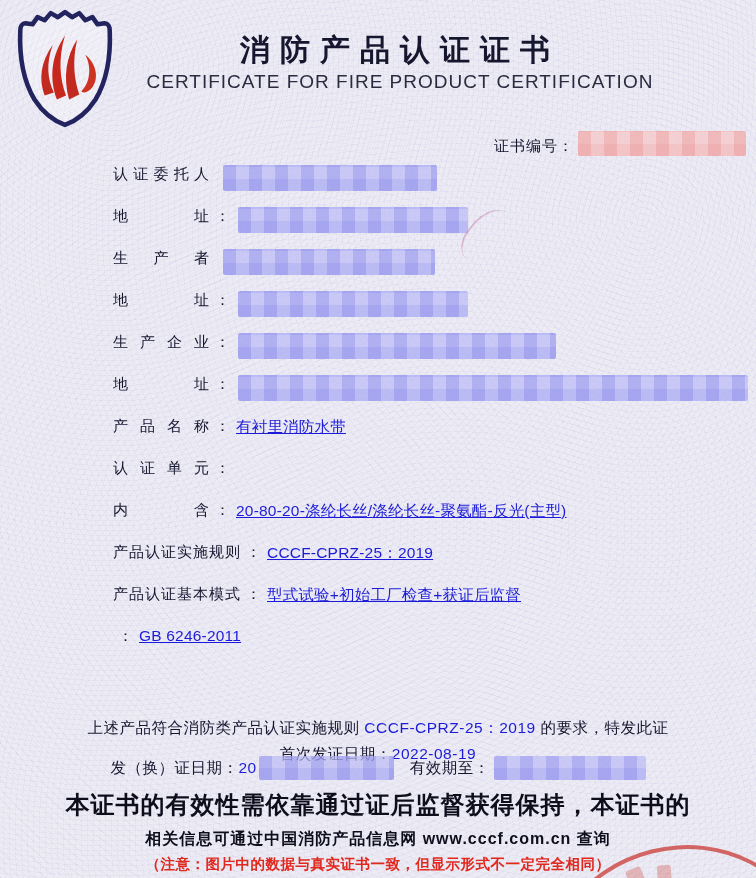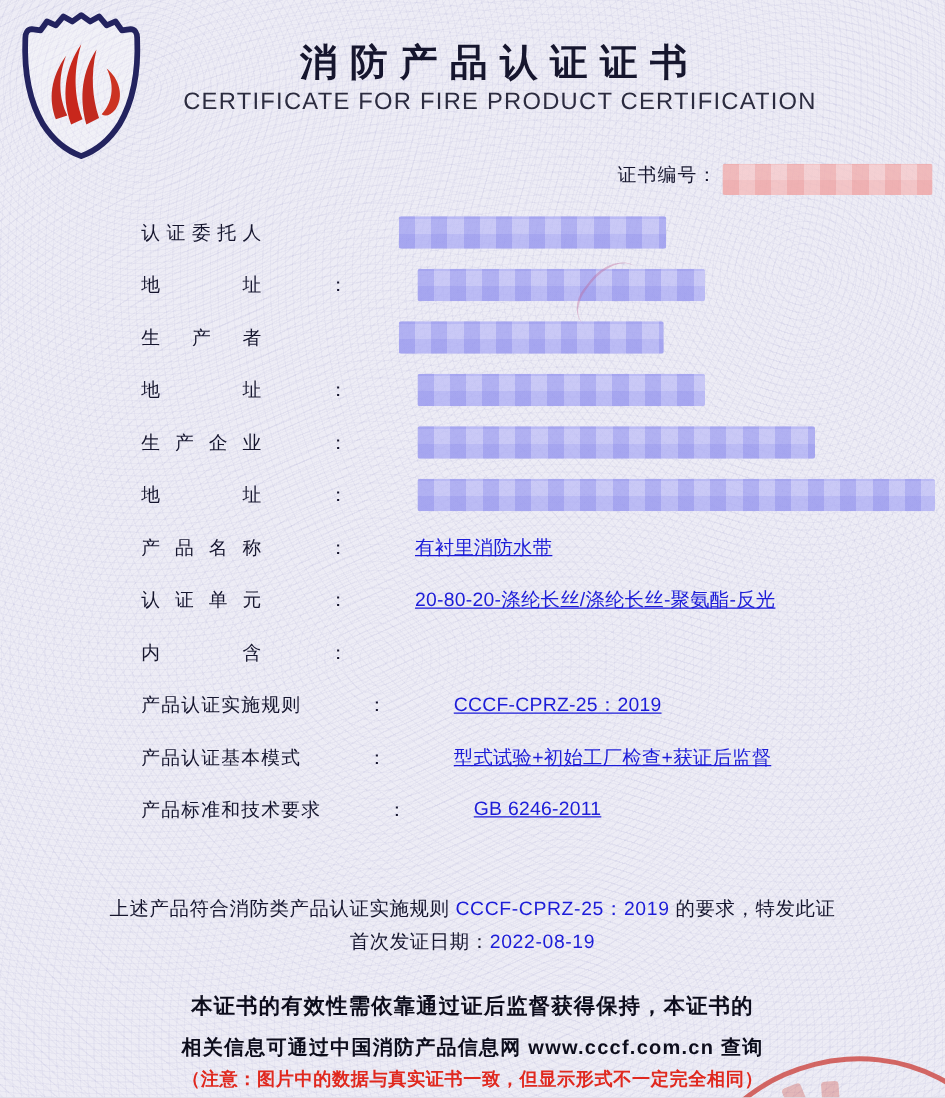--- a/index.html
+++ b/index.html
@@ -12,25 +12,25 @@
       repeating-radial-gradient(circle at 85% 25%, rgba(110,110,180,.05)  0 1px, rgba(0,0,0,0) 1px 6px),
       repeating-radial-gradient(circle at 40% 60%, rgba(110,110,180,.045) 0 1px, rgba(0,0,0,0) 1px 7px),
       repeating-radial-gradient(circle at 60% 95%, rgba(110,110,180,.05)  0 1px, rgba(0,0,0,0) 1px 6px);
     color:#15152e;
   }
   .header{position:absolute;top:0;left:0;right:0;text-align:center;padding-top:30px;padding-left:44px;}
   .title{font-size:30px;font-weight:bold;letter-spacing:10px;color:#16162e;}
   .subtitle{font-size:19px;letter-spacing:1px;color:#2b2b3f;}
   .logo{position:absolute;left:14px;top:6px;width:102px;height:122px;}
 
-  .certno{position:absolute;top:131px;left:0;right:10px;display:flex;justify-content:flex-end;align-items:flex-start;}
+  .certno{position:absolute;top:131px;left:0;right:10px;display:flex;justify-content:flex-end;align-items:flex-end;}
   .certno .lab{font-size:15px;letter-spacing:1px;}
 
   .rows{position:absolute;left:113px;top:165px;right:8px;}
-  .row{height:42px;display:flex;align-items:center;gap:48px;}
+  .row{height:42px;display:flex;}
   .lbl{min-width:97px;text-align:justify;text-align-last:justify;font-size:15px;letter-spacing:1px;white-space:nowrap;}
   .sep{font-size:15px;margin-left:5px;}
   .val{color:#1c1cd8;font-size:15.5px;margin-left:6px;letter-spacing:.2px;white-space:nowrap;text-decoration:underline;}
 
   .redact{display:inline-block;height:26px;border-radius:2px;margin-left:8px;
     background-color:rgba(203,203,246,.55);
     background-image:
       repeating-linear-gradient(90deg, rgba(128,128,235,.42) 0 13px, rgba(165,165,248,.22) 13px 26px),
       repeating-linear-gradient(0deg,  rgba(140,140,240,.30) 0 12px, rgba(180,180,250,.15) 12px 24px);}
   .redact.red{height:25px;background-color:rgba(246,205,205,.6);
@@ -39,21 +39,21 @@
       repeating-linear-gradient(0deg,  rgba(238,160,160,.32) 0 12px, rgba(248,200,200,.16) 12px 24px);}
   .w0{width:214px}.w1{width:230px}.w2{width:212px}.w3{width:230px}.w4{width:318px}.w5{width:515px}
   .wc{width:168px;margin-left:4px}.wd1{width:135px;height:24px;margin-left:2px}.wd2{width:152px;height:24px;margin-left:4px}
 
   .statement{position:absolute;top:676px;left:0;right:0;text-align:center;font-size:15.5px;line-height:24px;letter-spacing:.5px;margin-top:40px;}
   .blue{color:#1c1cd8;}
   .issue{position:absolute;top:718px;left:0;right:0;text-align:center;font-size:15.5px;line-height:24px;letter-spacing:.5px;margin-top:24px;}
   .reissue{position:absolute;top:756px;left:0;right:0;display:flex;justify-content:center;align-items:center;font-size:15.5px;letter-spacing:.5px;}
   .gap{display:inline-block;width:16px;}
 
-  .foot1{position:absolute;top:792px;left:0;right:0;text-align:center;font-size:17px;font-weight:bold;letter-spacing:1px;color:#0d0d1c;line-height:26px;}
+  .foot1{position:absolute;top:792px;left:0;right:0;text-align:center;font-size:24px;font-weight:bold;letter-spacing:1px;color:#0d0d1c;line-height:26px;}
   .foot2{position:absolute;top:826px;left:0;right:0;text-align:center;font-size:16px;font-weight:bold;letter-spacing:1px;color:#0d0d1c;line-height:26px;}
   .notice{position:absolute;top:855px;left:0;right:0;text-align:center;font-size:14.5px;font-weight:bold;color:#e0281e;letter-spacing:.5px;line-height:18px;}
 
   .seal{position:absolute;left:546px;top:846px;width:260px;height:230px;border:4px solid rgba(201,58,51,.75);
         border-radius:50%;transform:rotate(-14deg);}
   .seal .blob{position:absolute;background:rgba(205,70,60,.32);border-radius:3px;}
   .b2{left:100px;top:10px;width:16px;height:16px;transform:rotate(-8deg);}
   .b3{left:130px;top:14px;width:14px;height:15px;transform:rotate(10deg);}
   .squiggle{position:absolute;left:468px;top:205px;width:36px;height:62px;
     border-left:2px solid rgba(186,100,150,.38);
@@ -114,51 +114,58 @@
       <span class="redact w5"></span>
     </div>
     <div class="row">
       <span class="lbl">产品名称</span>
       <span class="sep">：</span>
       <span class="val">有衬里消防水带</span>
     </div>
     <div class="row">
       <span class="lbl">认证单元</span>
       <span class="sep">：</span>
-      <span class="val">20-80-20-涤纶长丝/涤纶长丝-聚氨酯-反光</span>
     </div>
     <div class="row">
       <span class="lbl">内含</span>
       <span class="sep">：</span>
+      <span class="val">20-80-20-涤纶长丝/涤纶长丝-聚氨酯-反光(主型)</span>
     </div>
     <div class="row">
       <span class="lbl">产品认证实施规则</span>
       <span class="sep">：</span>
       <span class="val">CCCF-CPRZ-25：2019</span>
     </div>
     <div class="row">
       <span class="lbl">产品认证基本模式</span>
       <span class="sep">：</span>
       <span class="val">型式试验+初始工厂检查+获证后监督</span>
     </div>
     <div class="row">
-      <span class="lbl">产品标准和技术要求</span>
       <span class="sep">：</span>
       <span class="val">GB 6246-2011</span>
     </div>
   </div>
 
   <div class="statement">
     <span>上述产品符合消防类产品认证实施规则 </span><span class="blue">CCCF-CPRZ-25：2019</span><span> 的要求，特发此证</span>
   </div>
 
   <div class="issue">
     <span>首次发证日期：</span><span class="blue">2022-08-19</span>
   </div>
 
+  <div class="reissue">
+    <span>发（换）证日期：</span>
+      <span class="blue">20</span>
+      <span class="redact wd1"></span>
+      <span class="gap"></span>
+      <span>有效期至：</span>
+      <span class="redact wd2"></span>
+  </div>
 
   <div class="foot1">本证书的有效性需依靠通过证后监督获得保持，本证书的</div>
   <div class="foot2">相关信息可通过中国消防产品信息网 www.cccf.com.cn 查询</div>
   <div class="notice">（注意：图片中的数据与真实证书一致，但显示形式不一定完全相同）</div>
 
   <div class="squiggle"></div>
 
   <div class="seal">
 
     <span class="blob b2"></span>

